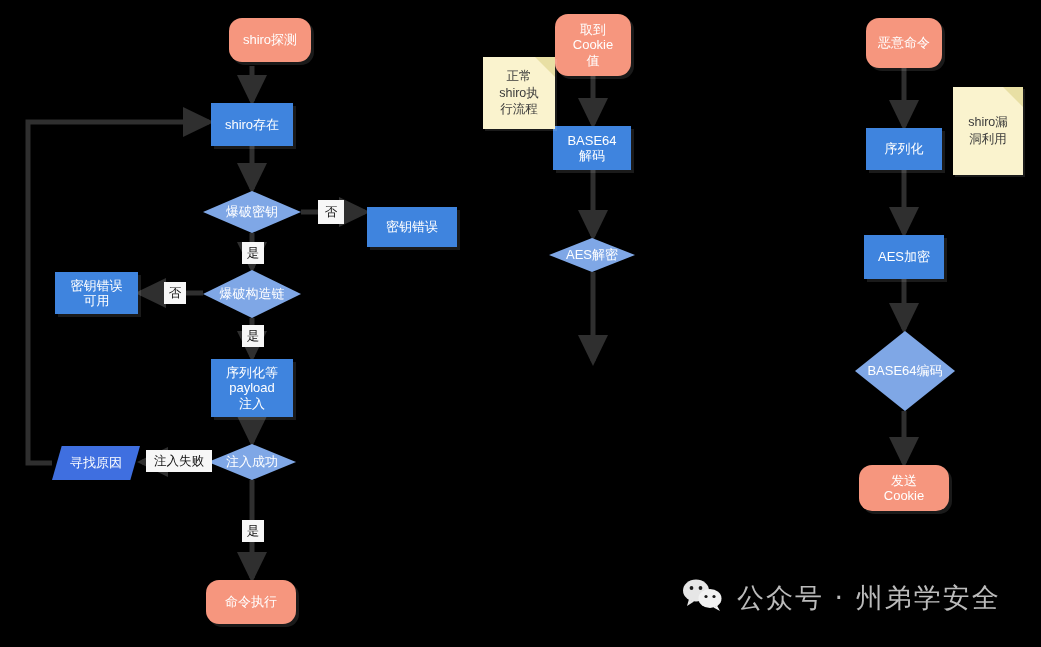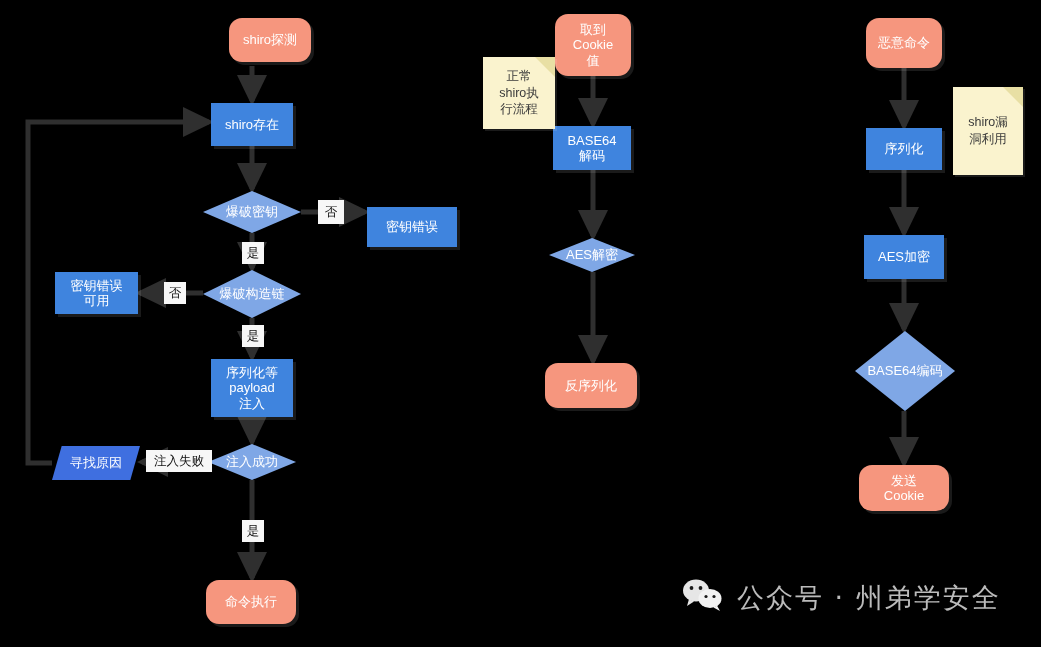--- a/index.html
+++ b/index.html
@@ -186,23 +186,20 @@
 
   <div class="node proc" style="left:553px;top:126px;width:78px;height:44px;">
     <span class="lbl">BASE64
 解码</span>
   </div>
 
   <div class="node dec" style="left:549px;top:238px;width:86px;height:34px;text-align:center;">
     <span class="lbl">AES解密</span>
   </div>
 
-  <div class="node term" style="left:545px;top:363px;width:92px;height:45px;">
-    <span class="lbl">反序列化</span>
-  </div>
 
   <div class="node term" style="left:866px;top:18px;width:76px;height:50px;">
     <span class="lbl">恶意命令</span>
   </div>
 
   <div class="node proc" style="left:866px;top:128px;width:76px;height:42px;">
     <span class="lbl">序列化</span>
   </div>
 
   <div class="node proc" style="left:864px;top:235px;width:80px;height:44px;">

